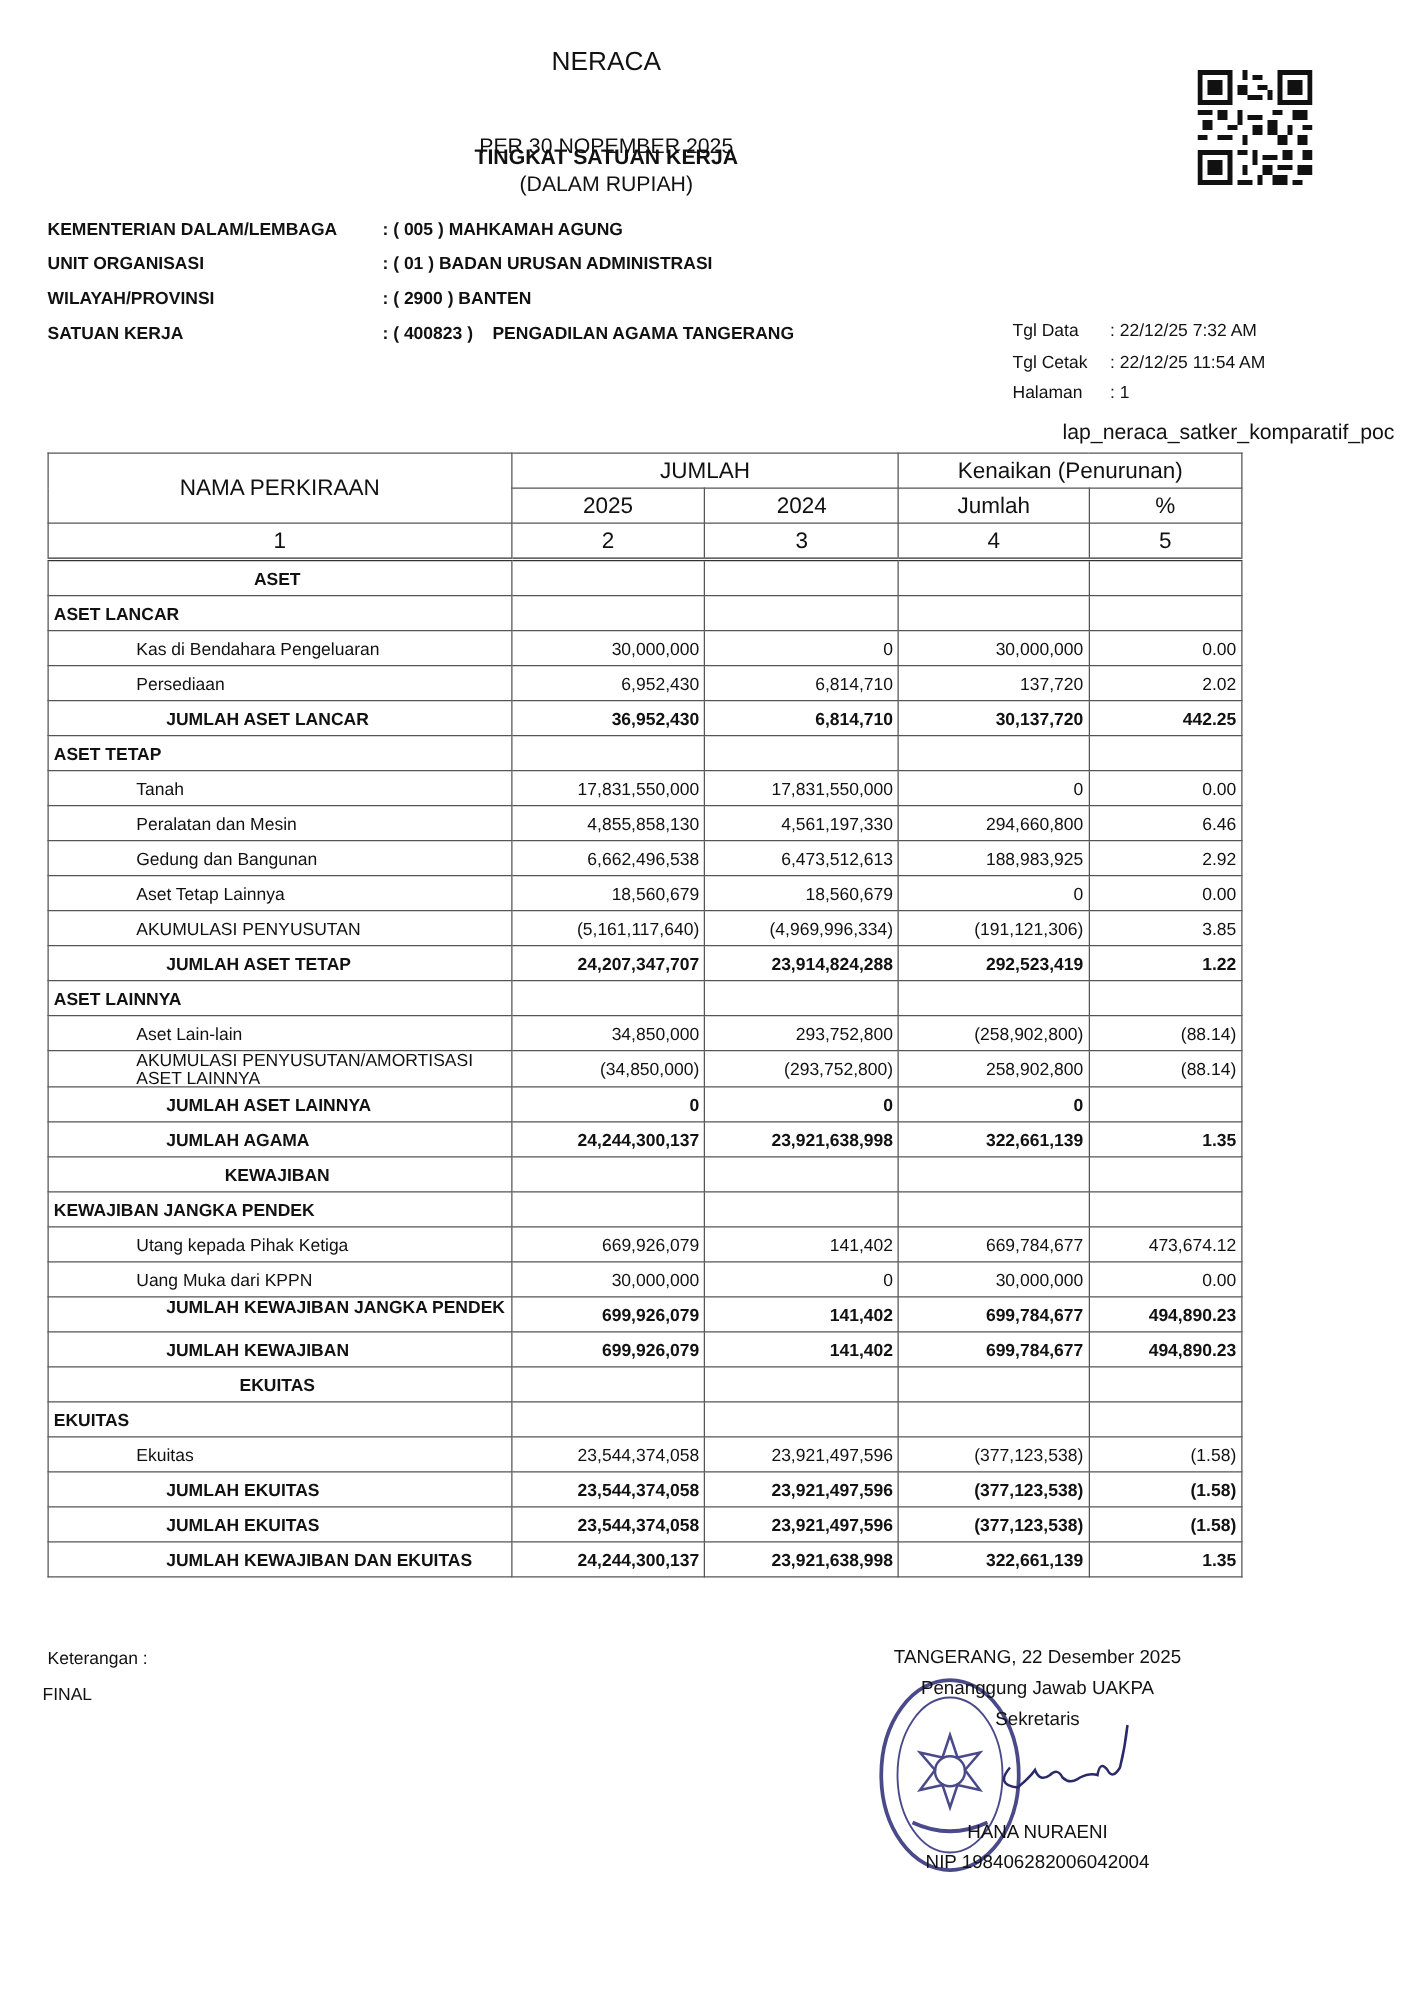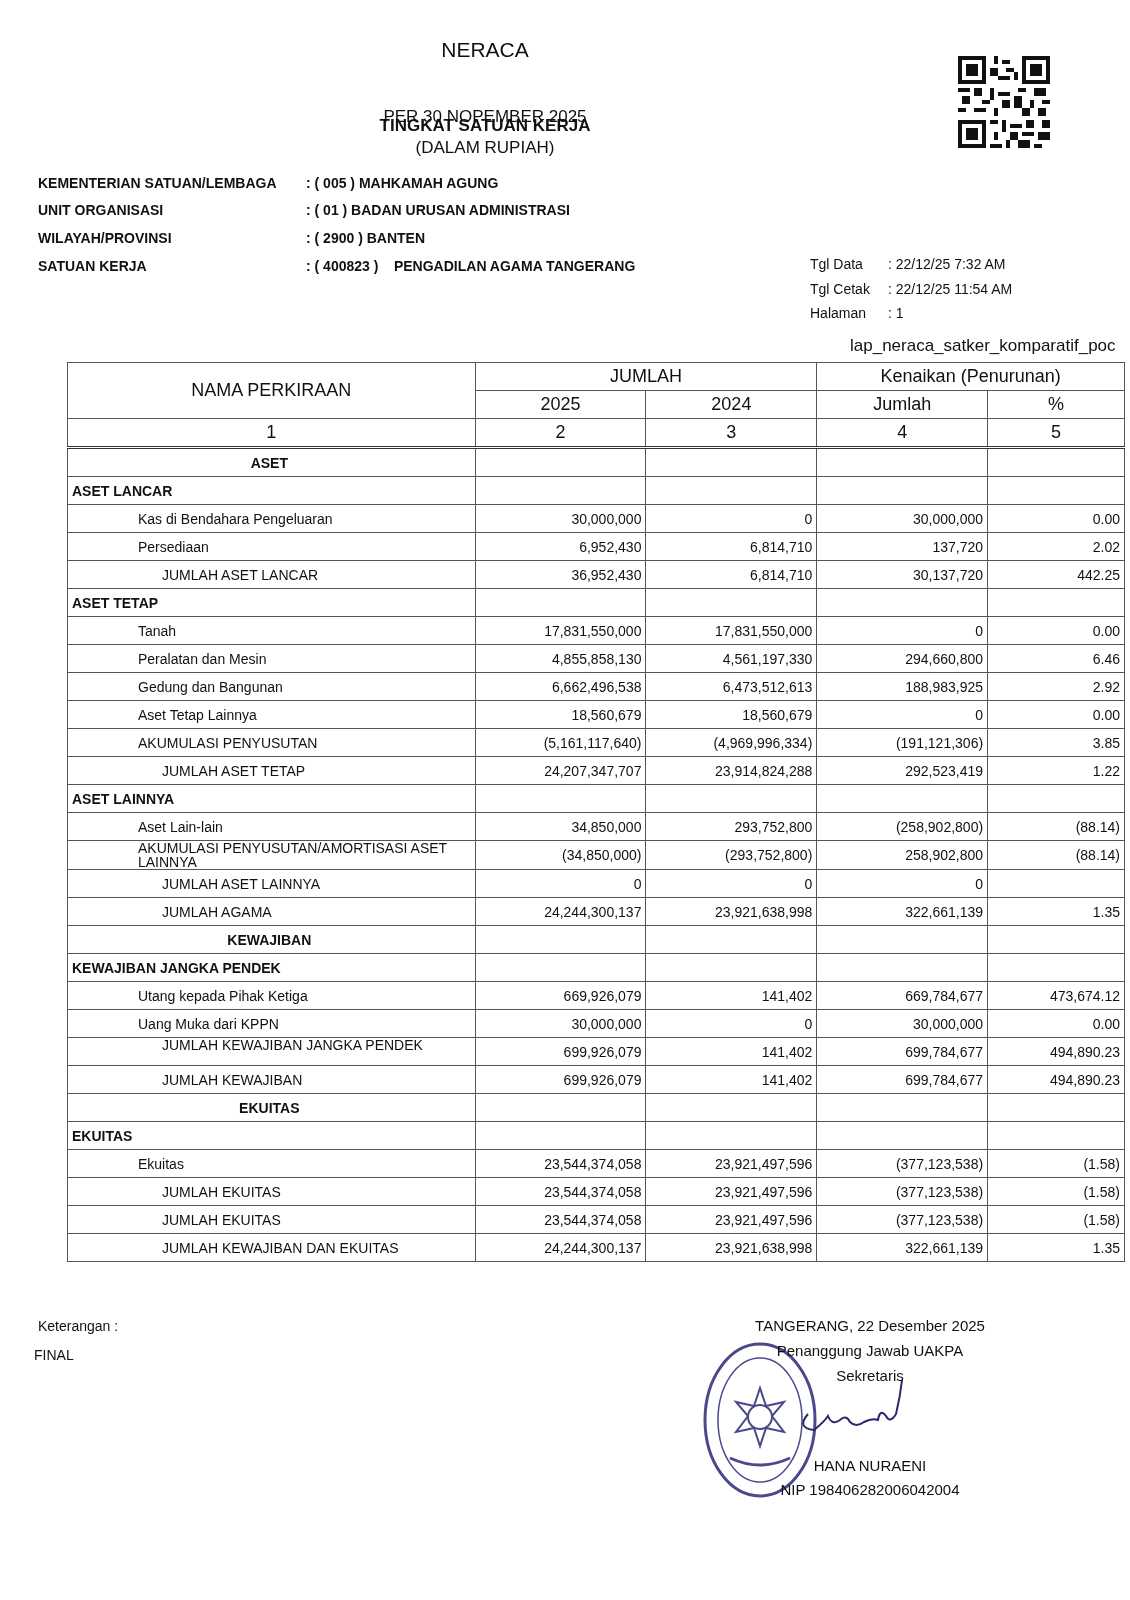--- a/index.html
+++ b/index.html
@@ -9,36 +9,36 @@
   .t1 { top:38px; font-size:21px; }
   .t2 { top:80px; font-size:17px; font-weight:bold;margin-top:36px; }
   .t3 { top:107px; font-size:17px; }
   .t4 { top:138px; font-size:17px; }
   .qr { left:958px; top:56px; width:92px; height:92px; }
   .meta { left:38px; font-size:14px; font-weight:bold; }
   .meta .k { display:inline-block; width:268px; }
   .info { left:810px; font-size:14px; }
   .info .k { display:inline-block; width:78px; }
   .report-code { left:850px; top:336px; font-size:17px; }
-  table.neraca { position:absolute; left:38px; top:362px; width:1058px; border-collapse:collapse; font-size:14px;margin-left:29px; }
+  table.neraca { position:absolute; left:38px; top:362px; width:956px; border-collapse:collapse; font-size:14px; }
   table.neraca td, table.neraca th { border:1px solid #555; padding:0 4px; height:27px; }
   table.neraca th { font-weight:normal; font-size:18px; text-align:center; }
   .hdr-row th { height:38px; }
   .num-row th { height:27px; border-bottom:3px double #333 !important; }
   td.num { text-align:right; }
-  .bold td { font-weight:normal; }
+  .bold td { font-weight:bold; }
   .sub td:first-child { padding-left:70px; }
   .tot td:first-child { padding-left:94px; }
   .sec td:first-child { font-weight:bold; }
   .major td:first-child { font-weight:bold; text-align:center; padding-left:0; }
   .thick-bottom td { border-bottom:3px solid #777; }
   .tall td { height:34px; line-height:14px; }
   .ket { left:38px; top:1318px; font-size:14px; }
   .final { left:34px; top:1347px; font-size:14px;text-align:center; }
-  .sign { left:740px; width:260px; text-align:center; font-size:15px; }
+  .sign { left:700px; width:260px; text-align:center; font-size:15px; }
   .stamp { left:700px; top:1340px; width:120px; height:160px; }
 </style>
 </head>
 <body>
 
 <div class="abs title t1">NERACA</div>
 <div class="abs title t2">TINGKAT SATUAN KERJA</div>
 <div class="abs title t3">PER 30 NOPEMBER 2025</div>
 <div class="abs title t4">(DALAM RUPIAH)</div>
 
@@ -85,21 +85,21 @@
       <rect x="13" y="19" width="2" height="2"></rect>
       <rect x="16" y="19" width="3" height="1"></rect>
       <rect x="20" y="19" width="3" height="2"></rect>
     <rect x="8" y="22" width="3" height="1"></rect>
       <rect x="12" y="21" width="1" height="2"></rect>
       <rect x="15" y="21" width="3" height="2"></rect>
       <rect x="19" y="22" width="2" height="1"></rect>
   </g>
 </svg>
 
-<div class="abs meta" style="top:175px"><span class="k">KEMENTERIAN SATUAN/LEMBAGA</span><span>: ( 005 ) MAHKAMAH AGUNG</span></div>
+<div class="abs meta" style="top:175px"><span class="k">KEMENTERIAN DALAM/LEMBAGA</span><span>: ( 005 ) MAHKAMAH AGUNG</span></div>
 <div class="abs meta" style="top:202px"><span class="k">UNIT ORGANISASI</span><span>: ( 01 ) BADAN URUSAN ADMINISTRASI</span></div>
 <div class="abs meta" style="top:230px"><span class="k">WILAYAH/PROVINSI</span><span>: ( 2900 ) BANTEN</span></div>
 <div class="abs meta" style="top:258px"><span class="k">SATUAN KERJA</span><span style="white-space:pre">: ( 400823 )    PENGADILAN AGAMA TANGERANG</span></div>
 
 <div class="abs info" style="top:256px"><span class="k">Tgl Data</span><span>: 22/12/25 7:32 AM</span></div>
 <div class="abs info" style="top:281px"><span class="k">Tgl Cetak</span><span>: 22/12/25 11:54 AM</span></div>
 <div class="abs info" style="top:305px"><span class="k">Halaman</span><span>: 1</span></div>
 <div class="abs report-code">lap_neraca_satker_komparatif_poc</div>
 
 <table class="neraca">

